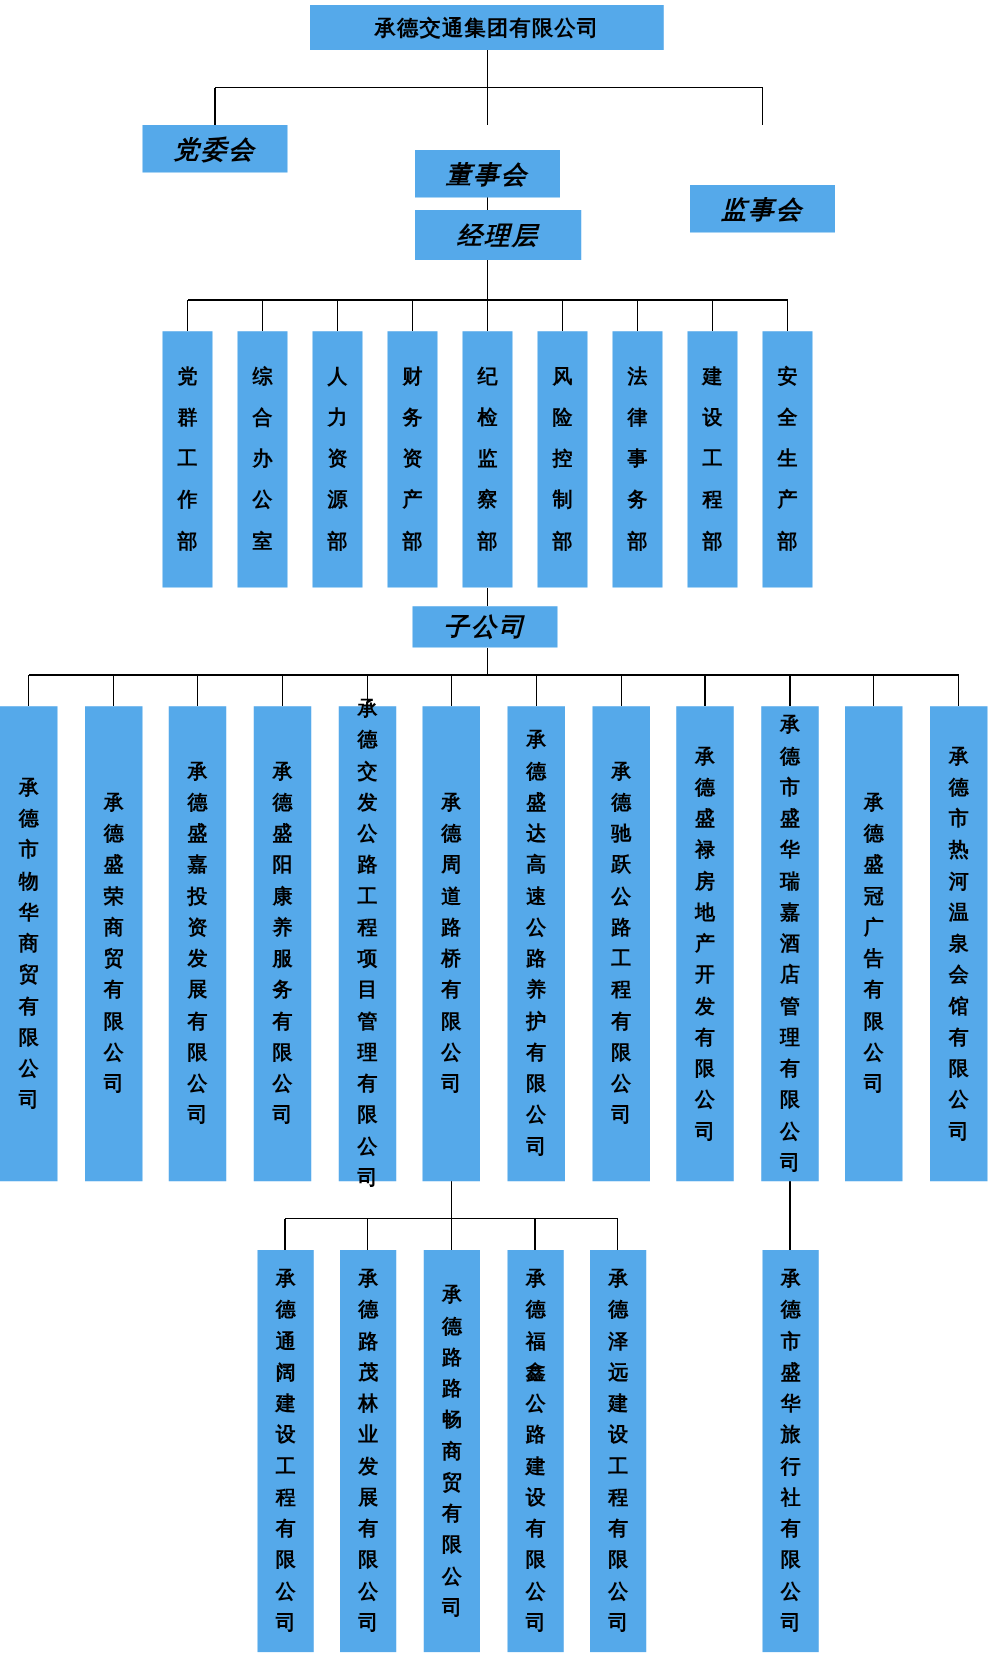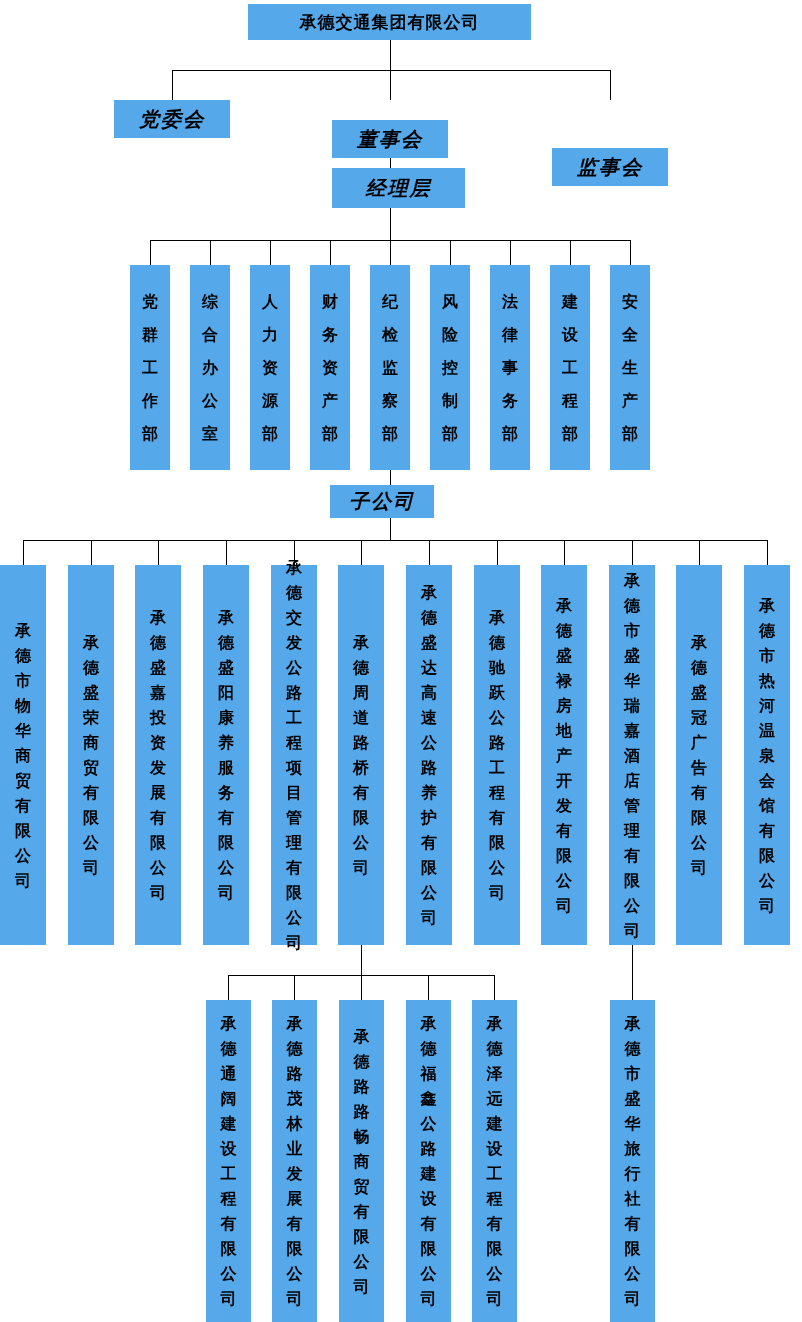--- a/index.html
+++ b/index.html
@@ -111,21 +111,21 @@
 设
 工
 程
 部</div>
   <div class="node v dept" style="left:610px;top:265px;width:40px;height:205px;">安
 全
 生
 产
 部</div>
 
-  <div class="node h lv2" style="left:330px;top:485px;width:104px;height:33px;">子公司</div>
+  <div class="node h lv2" style="left:330px;top:485px;width:116px;height:33px;">子公司</div>
 
   <div class="node v sub" style="left:0px;top:565px;width:46px;height:380px;">承
 德
 市
 物
 华
 商
 贸
 有
 限

